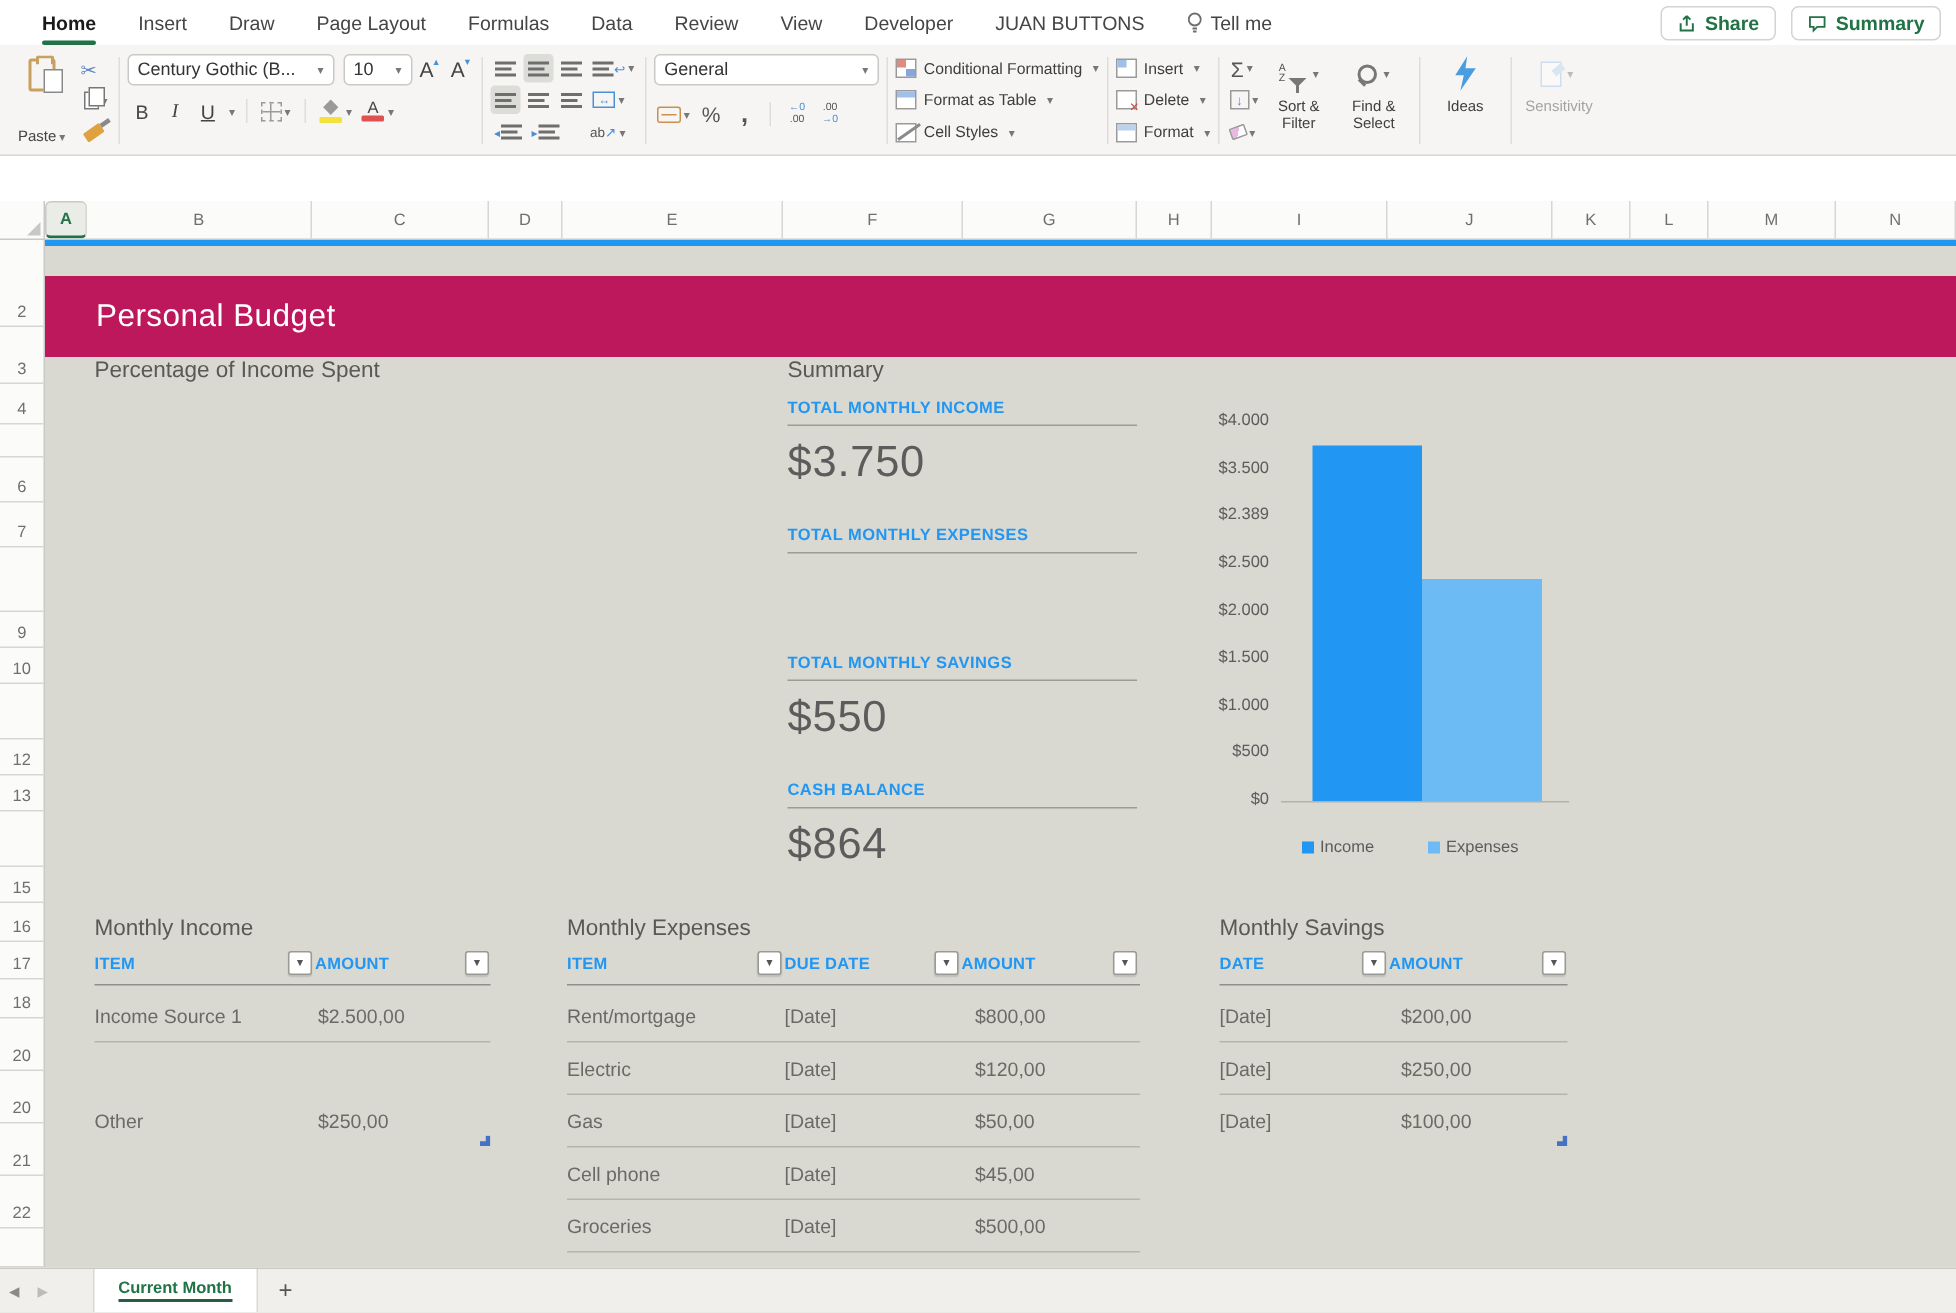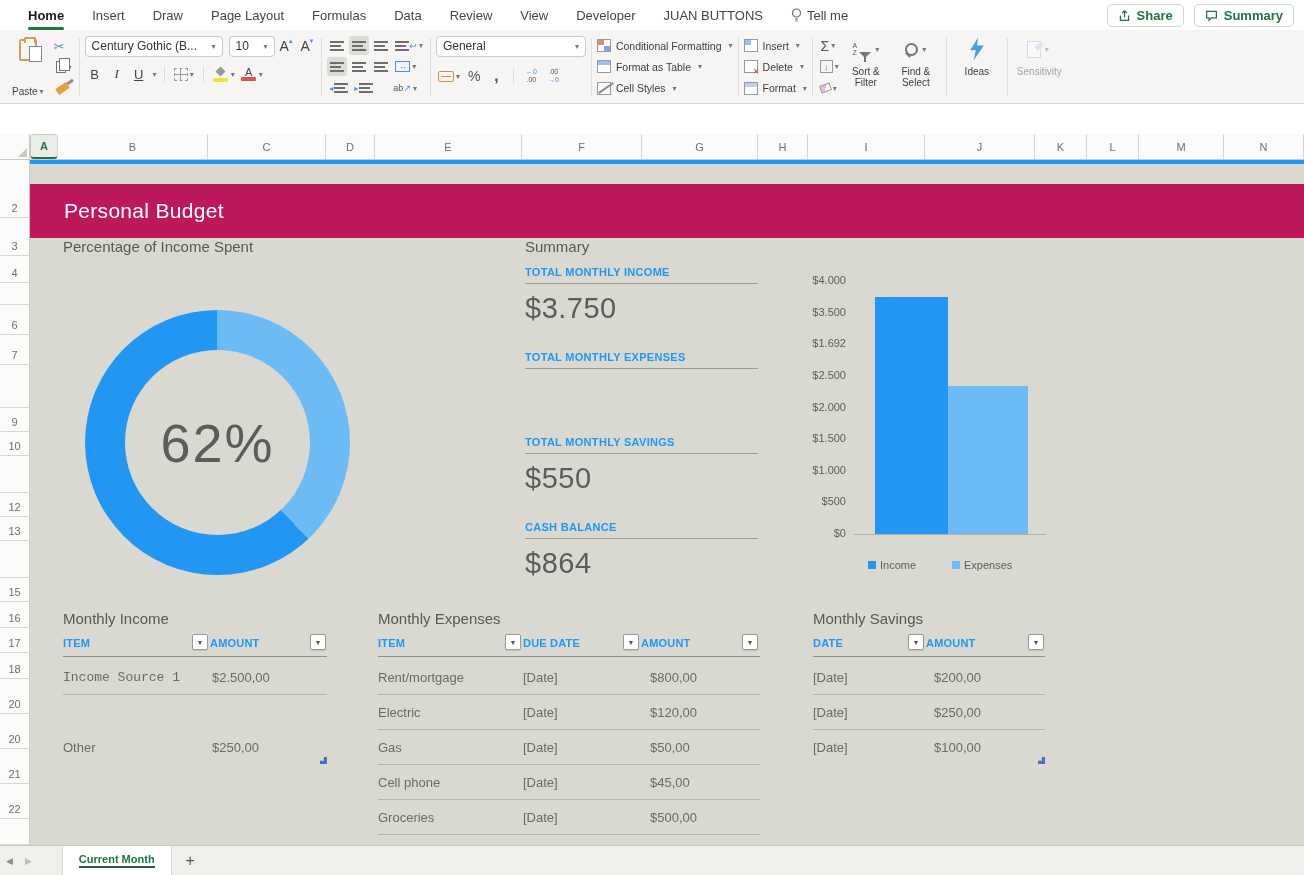--- a/index.html
+++ b/index.html
@@ -511,25 +511,20 @@
 
     <div class="sheet" id="sheet">
       <div class="accent-strip"></div>
       <div class="banner">
         <div class="banner-title">Personal Budget</div>
       </div>
 
       <div class="section-heading" style="left:33px; top:78px;">Percentage of Income Spent</div>
       <div class="section-heading" style="left:495px; top:78px;">Summary</div>
 
-      <div class="donut" id="donut" style="background: conic-gradient(rgb(108, 187, 245) 0%, rgb(108, 187, 245) 38%, rgb(33, 150, 243) 38%, rgb(33, 150, 243) 100%);">
-        <div class="donut-hole">
-          <span class="donut-value">62%</span>
-        </div>
-      </div>
 
       <div id="summary-blocks">
           <div class="sum-block" style="top: 106px;">
             <div class="sum-label">TOTAL MONTHLY INCOME</div>
             <div class="sum-value">$3.750</div>
           </div>
           <div class="sum-block" style="top: 191px;">
             <div class="sum-label">TOTAL MONTHLY EXPENSES</div>
           </div>
           <div class="sum-block" style="top: 276px;">
@@ -538,21 +533,21 @@
           </div>
           <div class="sum-block" style="top: 361px;">
             <div class="sum-label">CASH BALANCE</div>
             <div class="sum-value">$864</div>
           </div>
         </div>
 
       <div id="bar-chart">
           <div class="tick" style="top: 114px;">$4.000</div>
           <div class="tick" style="top: 145.625px;">$3.500</div>
-          <div class="tick" style="top: 177.25px;">$1.692</div>
+          <div class="tick" style="top: 177.25px;">$2.389</div>
           <div class="tick" style="top: 208.875px;">$2.500</div>
           <div class="tick" style="top: 240.5px;">$2.000</div>
           <div class="tick" style="top: 272.125px;">$1.500</div>
           <div class="tick" style="top: 303.75px;">$1.000</div>
           <div class="tick" style="top: 335.375px;">$500</div>
           <div class="tick" style="top: 367px;">$0</div>
           <div class="bar-rect" style="left: 845px; top: 137px; width: 73px; height: 237px; background: rgb(33, 150, 243);"></div>
           <div class="bar-rect" style="left: 918px; top: 226px; width: 80px; height: 148px; background: rgb(108, 187, 245);"></div>
           <div class="legend-item" style="left: 838px; top: 399px;">
             <div class="legend-swatch" style="background: rgb(33, 150, 243);"></div>
@@ -567,21 +562,21 @@
 
       <div id="tables">
           <div class="table" style="left: 33px; width: 264px;">
             <div class="tbl-title">Monthly Income</div>
             <div class="tbl-col-label" style="left: 0px;">ITEM</div>
             <div class="tbl-filter-btn" style="left: 129px;">▼</div>
             <div class="tbl-col-label" style="left: 147px;">AMOUNT</div>
             <div class="tbl-filter-btn" style="left: 247px;">▼</div>
             <div class="tbl-header-line" style="width: 264px;"></div>
             <div class="tbl-row" style="top: 50px; width: 264px;">
-              <div class="tbl-cell" style="left: 0px; font-family: Liberation Mono, monospace;">Income Source 1</div>
+              <div class="tbl-cell" style="left: 0px;">Income Source 1</div>
               <div class="tbl-cell" style="left: 149px; text-align: center;">$2.500,00</div>
               <div class="tbl-row-line" style="width: 264px;"></div>
             </div>
             <div class="tbl-row" style="top: 120px; width: 264px;">
               <div class="tbl-cell" style="left: 0px;">Other</div>
               <div class="tbl-cell" style="left: 149px;">$250,00</div>
             </div>
             <div class="tbl-handle" style="left: 257px;"></div>
           </div>
           <div class="table" style="left: 348px; width: 382px;">

